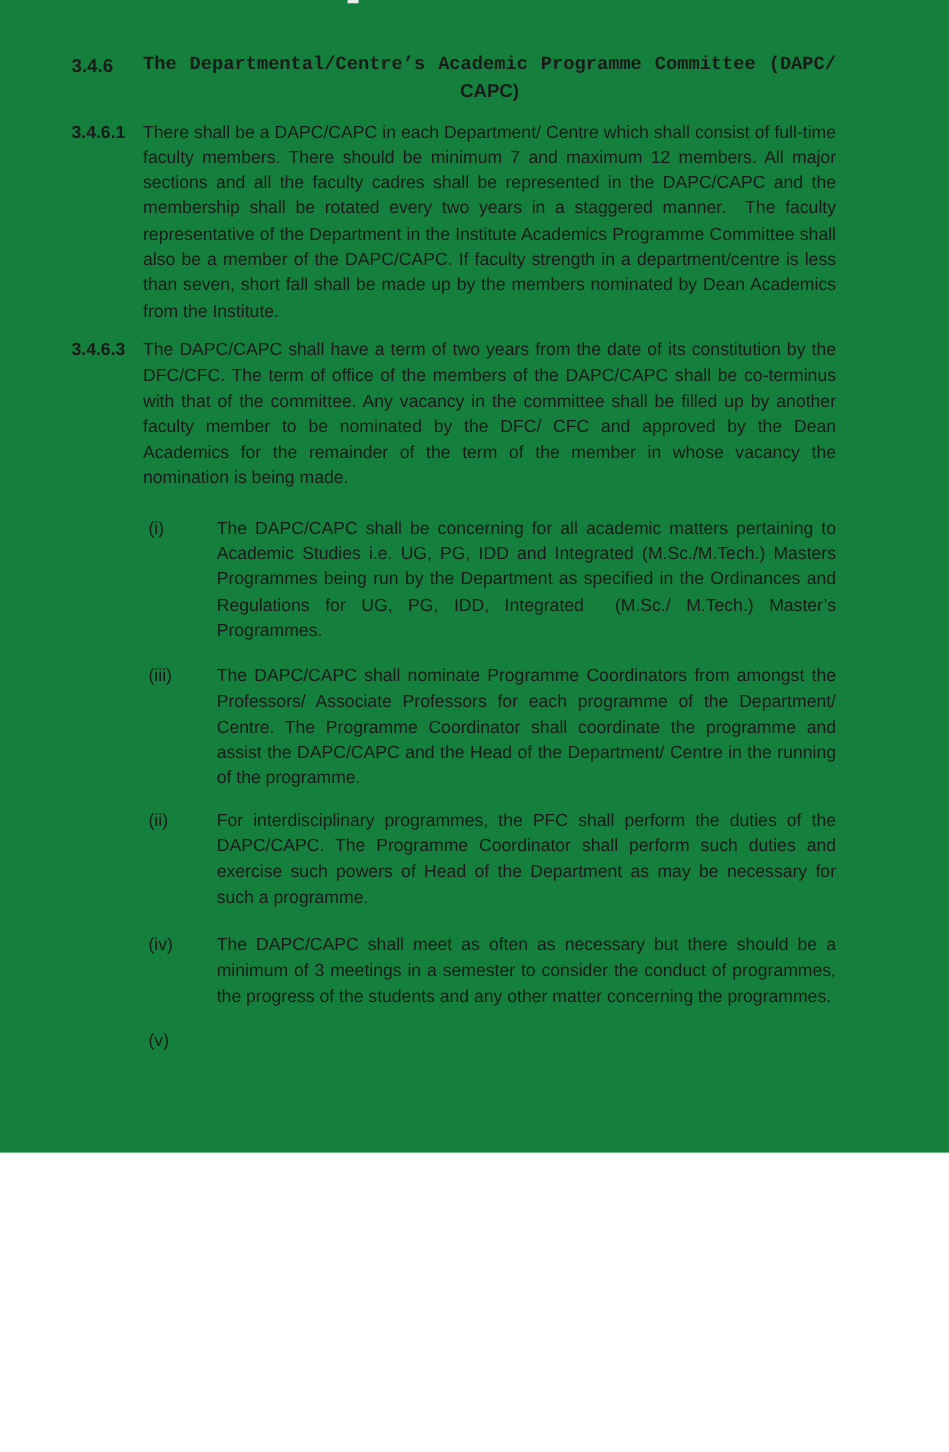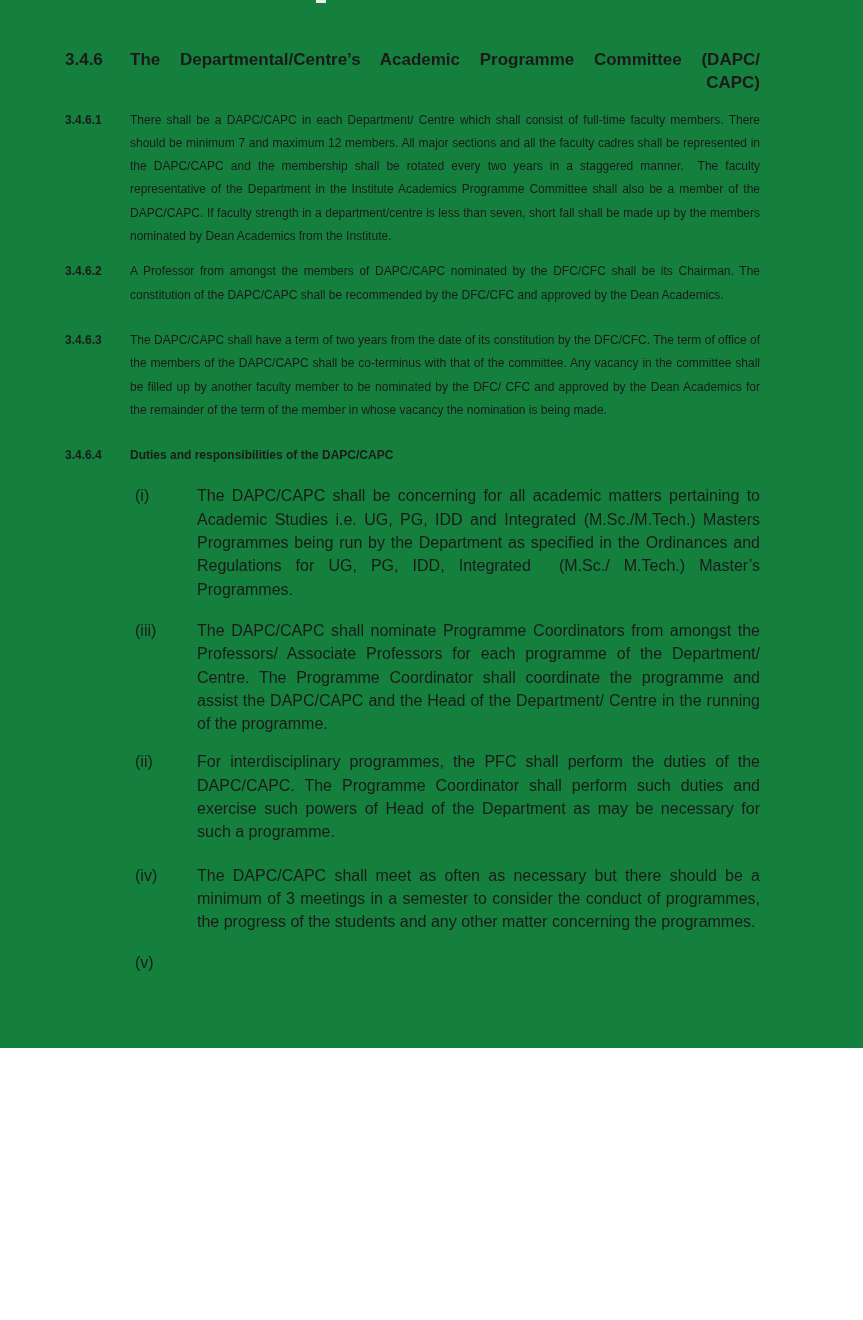--- a/index.html
+++ b/index.html
@@ -19,34 +19,34 @@
     width: 10px; height: 3px;
     background: #ececec;
   }
   .content {
     position: absolute;
     left: 130px; top: 48px;
     width: 630px;
   }
   .sec {
     position: relative;
-    font-size: 12px;
+    font-size: 16px;
     line-height: 23.3px;
     text-align: justify;
   }
   .sec .num {
     position: absolute;
     left: -65px; top: 0;
     font-weight: bold;
     white-space: nowrap;
     text-align: left;
   }
   .heading { font-weight: bold; font-size: 17px; }
-  .heading .hline1 { display: block; text-align: justify; text-align-last: justify; }
-  .heading .hline2 { display: block; text-align: right; }
+  .heading .hline1 { display: block; text-align: justify; text-align-last: justify; font-family: Liberation Mono, monospace; }
+  .heading .hline2 { display: block; text-align: center; }
   .subheading { font-weight: bold; text-align: left; }
   .ptext { white-space: pre-wrap; }
   .item {
     position: relative;
     margin-left: 67px;
     width: 563px;
     font-size: 16px;
     line-height: 23.3px;
     text-align: justify;
   }
@@ -77,34 +77,26 @@
       <span class="num">3.4.6</span>
       <span class="hline1">The Departmental/Centre’s Academic Programme Committee (DAPC/</span>
       <span class="hline2">CAPC)</span>
     </div>
 
     <div class="sec m12">
       <span class="num">3.4.6.1</span>
       <span class="ptext">There shall be a DAPC/CAPC in each Department/ Centre which shall consist of full-time faculty members. There should be minimum 7 and maximum 12 members. All major sections and all the faculty cadres shall be represented in the DAPC/CAPC and the membership shall be rotated every two years in a staggered manner.  The faculty representative of the Department in the Institute Academics Programme Committee shall also be a member of the DAPC/CAPC. If faculty strength in a department/centre is less than seven, short fall shall be made up by the members nominated by Dean Academics from the Institute.</span>
     </div>
 
-    <div class="sec m22">
-      <span class="num">3.4.6.2</span>
-      <span class="ptext">A Professor from amongst the members of DAPC/CAPC nominated by the DFC/CFC shall be its Chairman. The constitution of the DAPC/CAPC shall be recommended by the DFC/CFC and approved by the Dean Academics.</span>
-    </div>
 
     <div class="sec m10">
       <span class="num">3.4.6.3</span>
       <span class="ptext">The DAPC/CAPC shall have a term of two years from the date of its constitution by the DFC/CFC. The term of office of the members of the DAPC/CAPC shall be co-terminus with that of the committee. Any vacancy in the committee shall be filled up by another faculty member to be nominated by the DFC/ CFC and approved by the Dean Academics for the remainder of the term of the member in whose vacancy the nomination is being made.</span>
     </div>
 
-    <div class="sec subheading m17">
-      <span class="num">3.4.6.4</span>
-      <span>Duties and responsibilities of the DAPC/CAPC</span>
-    </div>
 
     <div class="item m18">
       <span class="rnum">(i)</span>
       <span class="ptext">The DAPC/CAPC shall be concerning for all academic matters pertaining to Academic Studies i.e. UG, PG, IDD and Integrated (M.Sc./M.Tech.) Masters Programmes being run by the Department as specified in the Ordinances and Regulations for UG, PG, IDD, Integrated  (M.Sc./ M.Tech.) Master’s Programmes.</span>
     </div>
 
     <div class="item m15">
       <span class="rnum">(iii)</span>
       <span class="ptext">The DAPC/CAPC shall nominate Programme Coordinators from amongst the Professors/ Associate Professors for each programme of the Department/ Centre. The Programme Coordinator shall coordinate the programme and assist the DAPC/CAPC and the Head of the Department/ Centre in the running of the programme.</span>
     </div>

